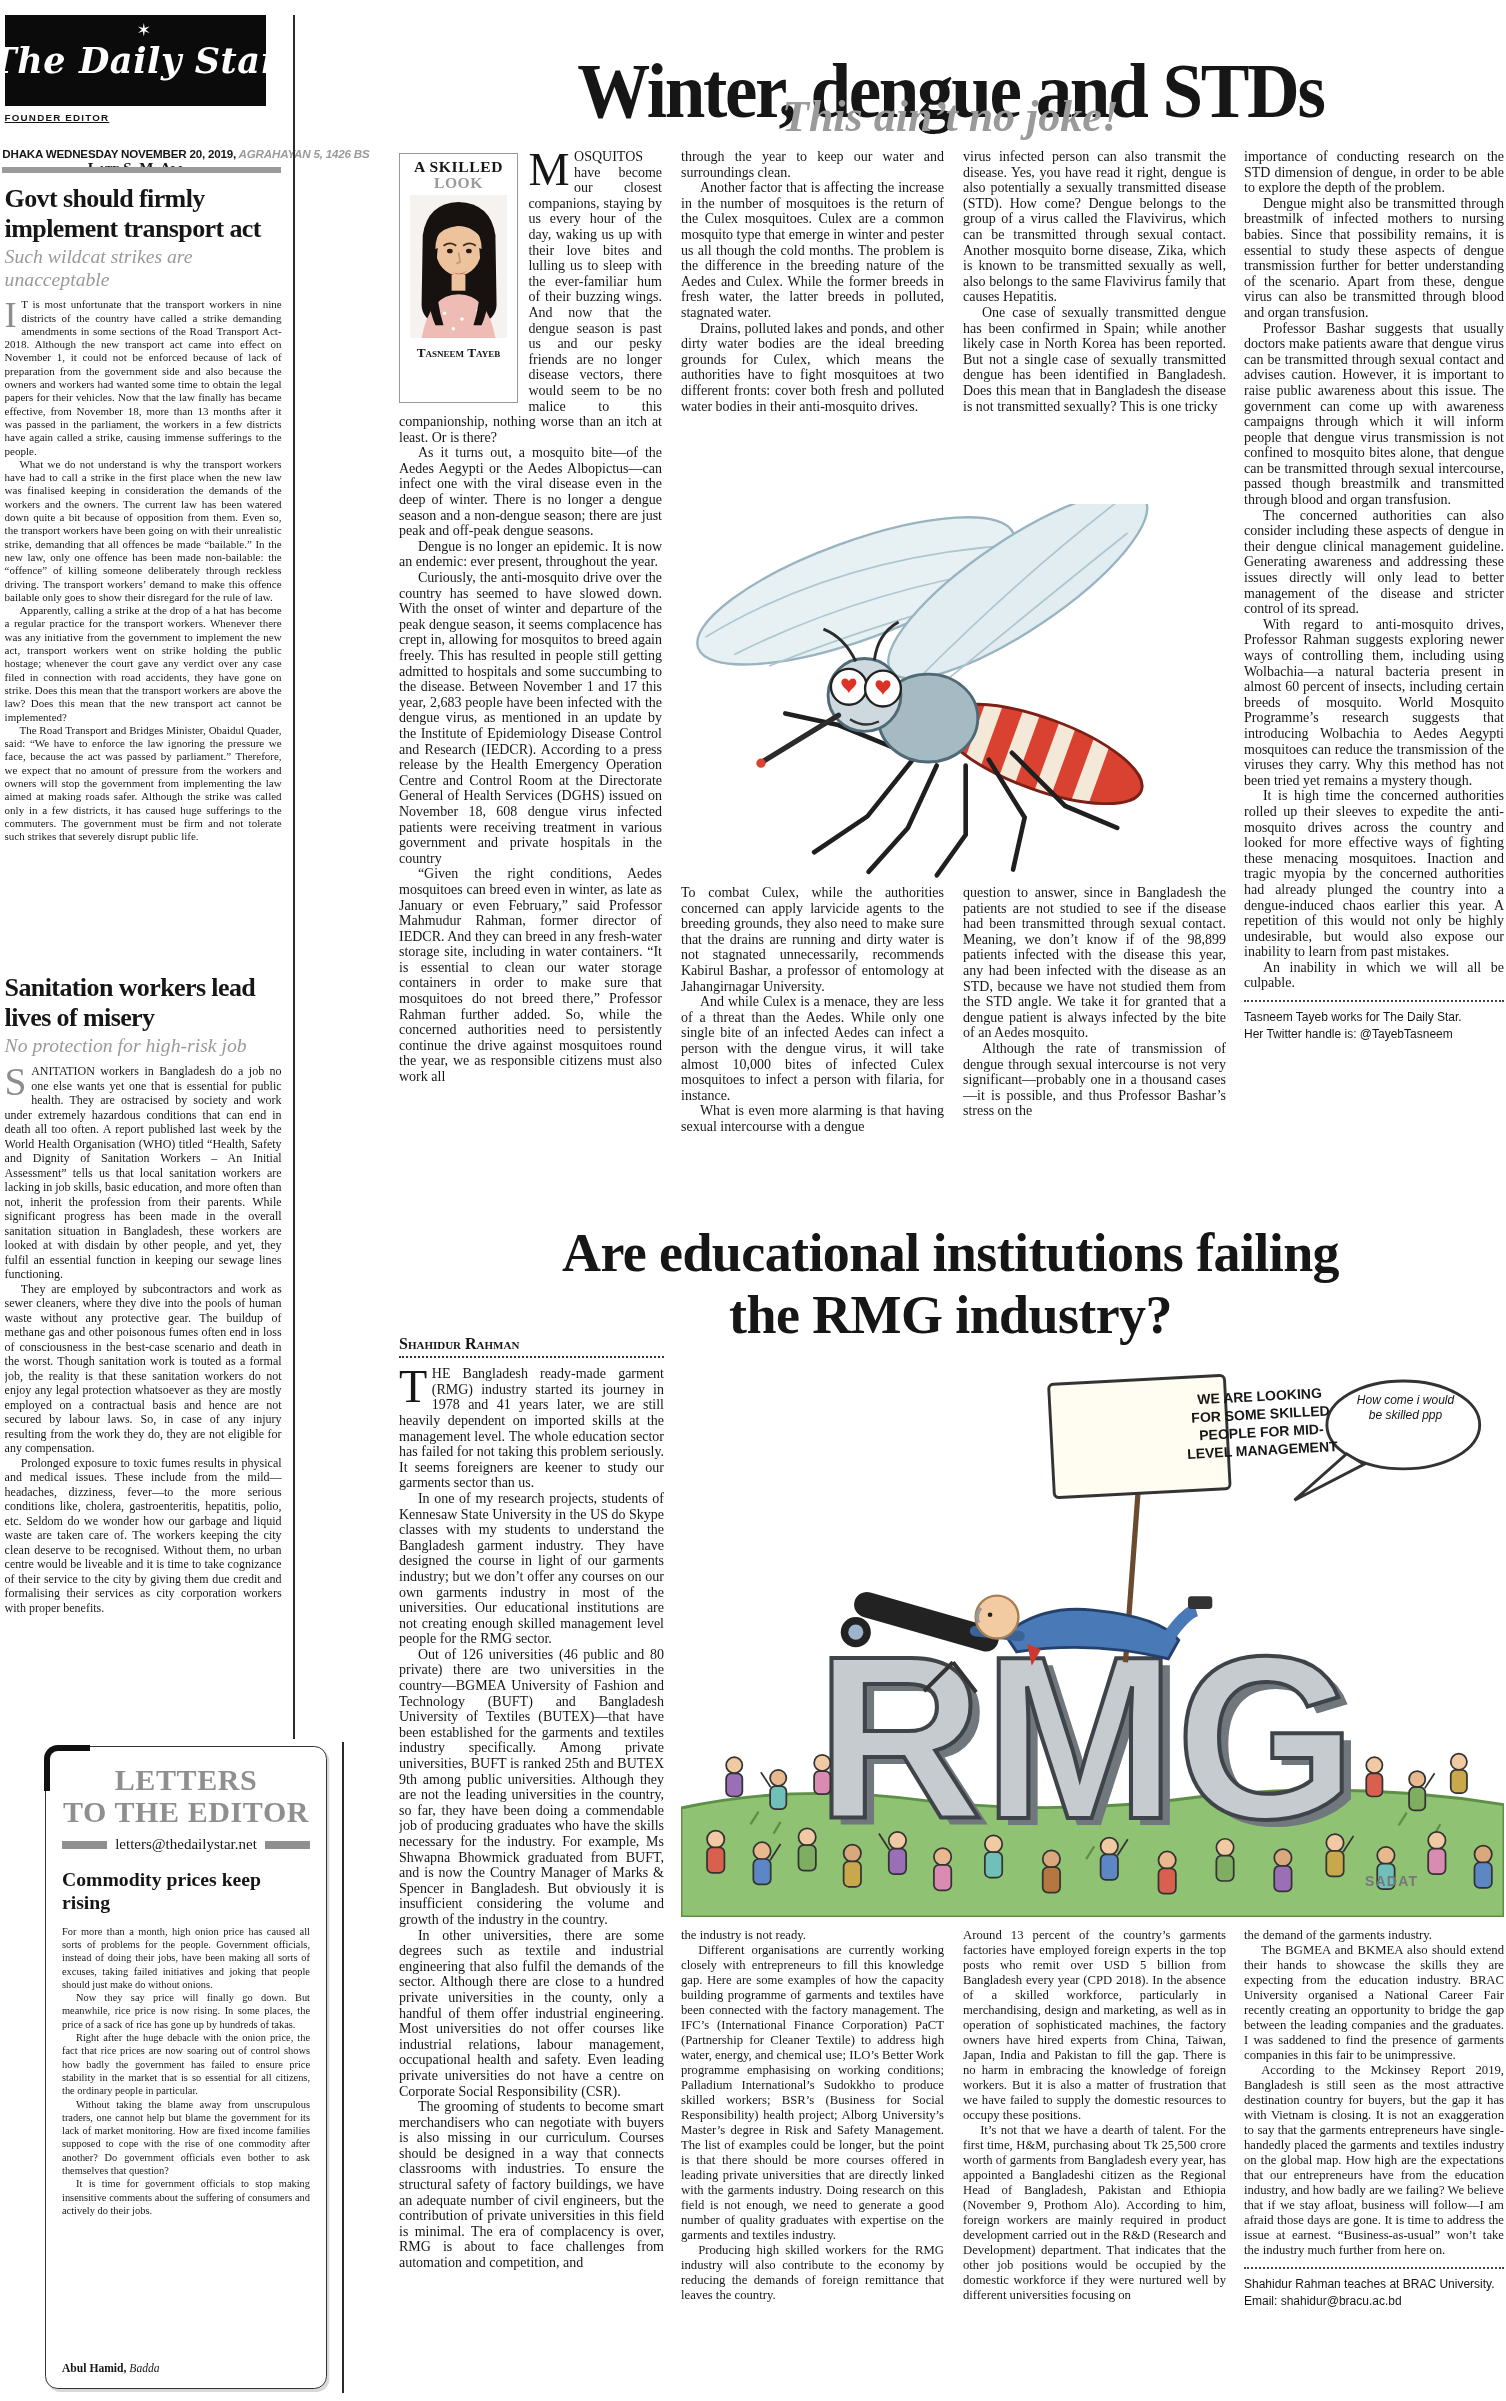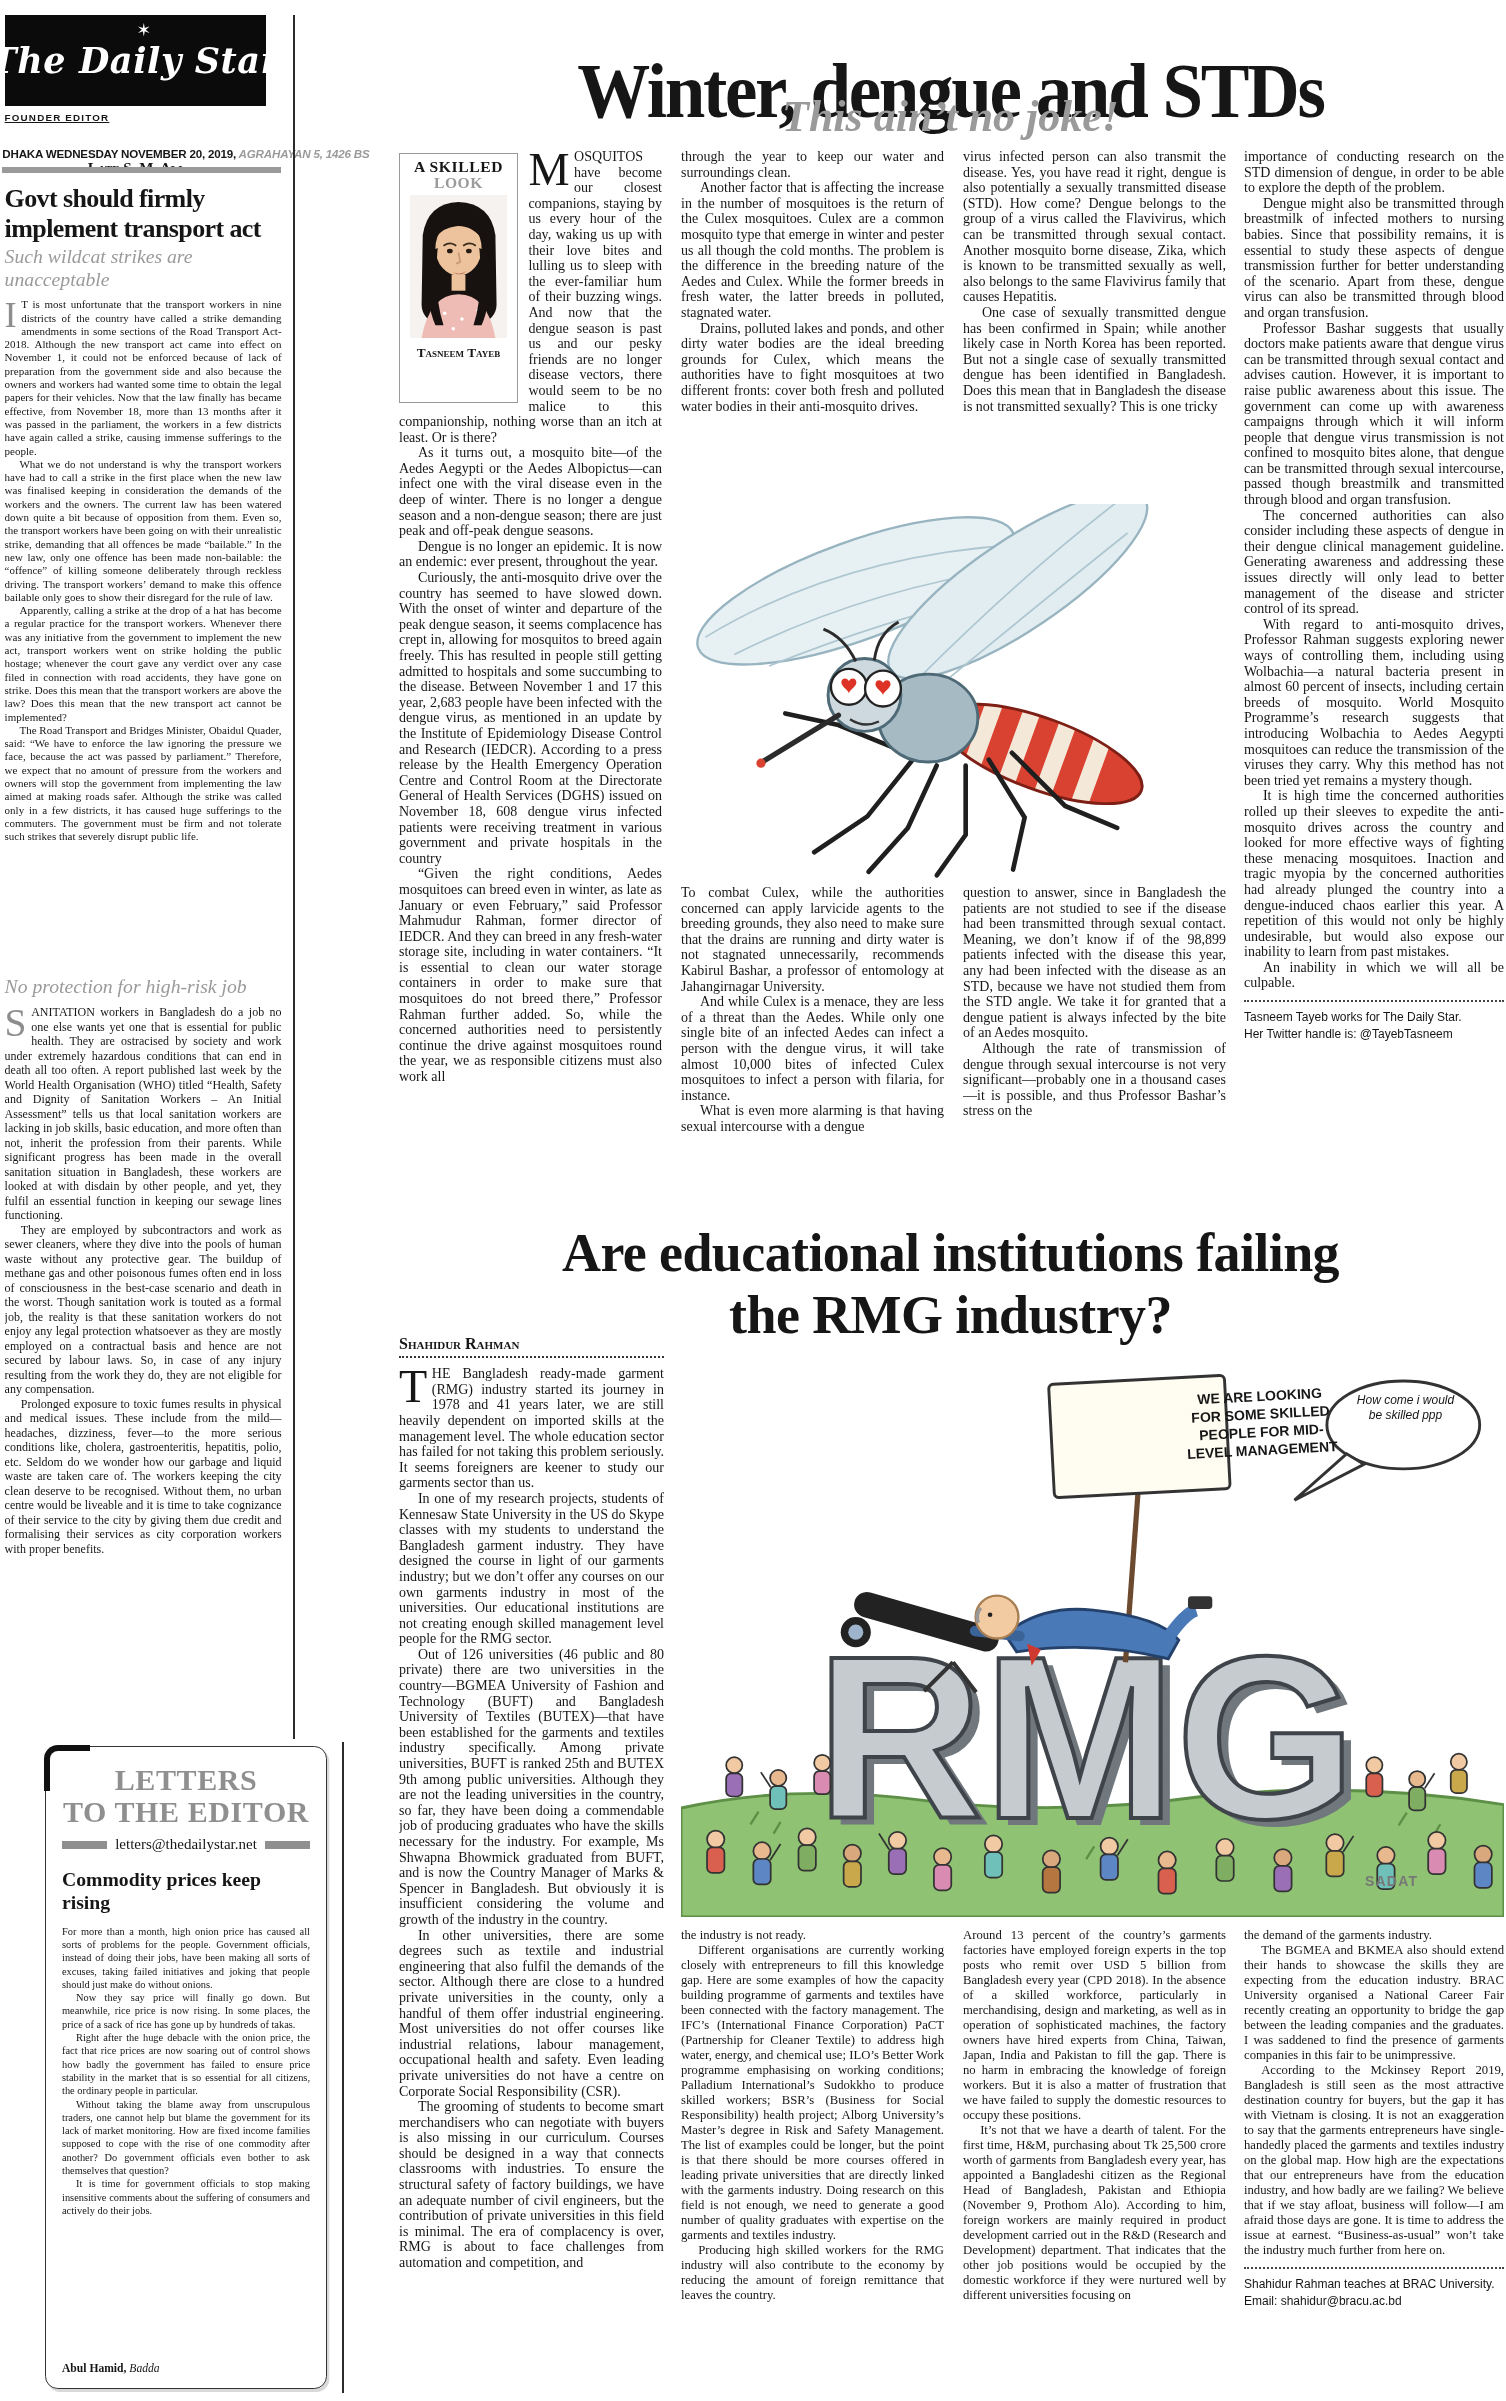--- a/index.html
+++ b/index.html
@@ -97,20 +97,21 @@
     <div class="standfirst">Such wildcat strikes are unacceptable</div>
     <div class="jbody ed1-body dropcap dc-gray" style="height:670px;margin-top:7px;">
         <p class="para">IT is most unfortunate that the transport workers in nine districts of the country have called a strike demanding amendments in some sections of the Road Transport Act-2018. Although the new transport act came into effect on November 1, it could not be enforced because of lack of preparation from the government side and also because the owners and workers had wanted some time to obtain the legal papers for their vehicles. Now that the law finally has became effective, from November 18, more than 13 months after it was passed in the parliament, the workers in a few districts have again called a strike, causing immense sufferings to the people.</p>
         <p class="para">What we do not understand is why the transport workers have had to call a strike in the first place when the new law was finalised keeping in consideration the demands of the workers and the owners. The current law has been watered down quite a bit because of opposition from them. Even so, the transport workers have been going on with their unrealistic strike, demanding that all offences be made “bailable.” In the new law, only one offence has been made non-bailable: the “offence” of killing someone deliberately through reckless driving. The transport workers’ demand to make this offence bailable only goes to show their disregard for the rule of law.</p>
         <p class="para">Apparently, calling a strike at the drop of a hat has become a regular practice for the transport workers. Whenever there was any initiative from the government to implement the new act, transport workers went on strike holding the public hostage; whenever the court gave any verdict over any case filed in connection with road accidents, they have gone on strike. Does this mean that the transport workers are above the law? Does this mean that the new transport act cannot be implemented?</p>
         <p class="para">The Road Transport and Bridges Minister, Obaidul Quader, said: “We have to enforce the law ignoring the pressure we face, because the act was passed by parliament.” Therefore, we expect that no amount of pressure from the workers and owners will stop the government from implementing the law aimed at making roads safer. Although the strike was called only in a few districts, it has caused huge sufferings to the commuters. The government must be firm and not tolerate such strikes that severely disrupt public life.</p>
       </div>
   </section>
 
   <section class="abs ed" style="top:973px;">
+    <h2 class="ed-title">Sanitation workers lead lives of misery</h2>
     <div class="standfirst">No protection for high-risk job</div>
     <div class="jbody ed2-body dropcap dc-gray" style="height:676px;margin-top:7px;">
         <p class="para">SANITATION workers in Bangladesh do a job no one else wants yet one that is essential for public health. They are ostracised by society and work under extremely hazardous conditions that can end in death all too often. A report published last week by the World Health Organisation (WHO) titled “Health, Safety and Dignity of Sanitation Workers – An Initial Assessment” tells us that local sanitation workers are lacking in job skills, basic education, and more often than not, inherit the profession from their parents. While significant progress has been made in the overall sanitation situation in Bangladesh, these workers are looked at with disdain by other people, and yet, they fulfil an essential function in keeping our sewage lines functioning.</p>
         <p class="para">They are employed by subcontractors and work as sewer cleaners, where they dive into the pools of human waste without any protective gear. The buildup of methane gas and other poisonous fumes often end in loss of consciousness in the best-case scenario and death in the worst. Though sanitation work is touted as a formal job, the reality is that these sanitation workers do not enjoy any legal protection whatsoever as they are mostly employed on a contractual basis and hence are not secured by labour laws. So, in case of any injury resulting from the work they do, they are not eligible for any compensation.</p>
         <p class="para">Prolonged exposure to toxic fumes results in physical and medical issues. These include from the mild—headaches, dizziness, fever—to the more serious conditions like, cholera, gastroenteritis, hepatitis, polio, etc. Seldom do we wonder how our garbage and liquid waste are taken care of. The workers keeping the city clean deserve to be recognised. Without them, no urban centre would be liveable and it is time to take cognizance of their service to the city by giving them due credit and formalising their services as city corporation workers with proper benefits.</p>
       </div>
   </section>
 
   <section class="abs letters-box">
     <div class="letters-corner"></div>
@@ -401,21 +402,21 @@
     </g>
   </svg>
   <div class="abs sign-text">WE ARE LOOKING FOR SOME SKILLED PEOPLE FOR MID-LEVEL MANAGEMENT</div>
   <div class="abs bubble-text">How come i would be skilled ppp</div>
   <div class="abs cartoon-sig">SADAT</div>
 
   <div class="abs rmg-bcol jbody op-body-sm" style="left:681px;">
     <div>
         <p class="para">the industry is not ready.</p>
         <p class="para">Different organisations are currently working closely with entrepreneurs to fill this knowledge gap. Here are some examples of how the capacity building programme of garments and textiles have been connected with the factory management. The IFC’s (International Finance Corporation) PaCT (Partnership for Cleaner Textile) to address high water, energy, and chemical use; ILO’s Better Work programme emphasising on working conditions; Palladium International’s Sudokkho to produce skilled workers; BSR’s (Business for Social Responsibility) health project; Alborg University’s Master’s degree in Risk and Safety Management. The list of examples could be longer, but the point is that there should be more courses offered in leading private universities that are directly linked with the garments industry. Doing research on this field is not enough, we need to generate a good number of quality graduates with expertise on the garments and textiles industry.</p>
-        <p class="para">Producing high skilled workers for the RMG industry will also contribute to the economy by reducing the amount of foreign remittance that leaves the country.</p>
+        <p class="para">Producing high skilled workers for the RMG industry will also contribute to the economy by reducing the demands of foreign remittance that leaves the country.</p>
       </div>
   </div>
   <div class="abs rmg-bcol jbody op-body-sm" style="left:963px;">
     <div>
         <p class="para">Around 13 percent of the country’s garments factories have employed foreign experts in the top posts who remit over USD 5 billion from Bangladesh every year (CPD 2018). In the absence of a skilled workforce, particularly in merchandising, design and marketing, as well as in operation of sophisticated machines, the factory owners have hired experts from China, Taiwan, Japan, India and Pakistan to fill the gap. There is no harm in embracing the knowledge of foreign workers. But it is also a matter of frustration that we have failed to supply the domestic resources to occupy these positions.</p>
         <p class="para">It’s not that we have a dearth of talent. For the first time, H&amp;M, purchasing about Tk 25,500 crore worth of garments from Bangladesh every year, has appointed a Bangladeshi citizen as the Regional Head of Bangladesh, Pakistan and Ethiopia (November 9, Prothom Alo). According to him, foreign workers are mainly required in product development carried out in the R&amp;D (Research and Development) department. That indicates that the other job positions would be occupied by the domestic workforce if they were nurtured well by different universities focusing on</p>
       </div>
   </div>
   <div class="abs rmg-bcol jbody op-body-sm" style="left:1244px;width:260px;">
     <div>

